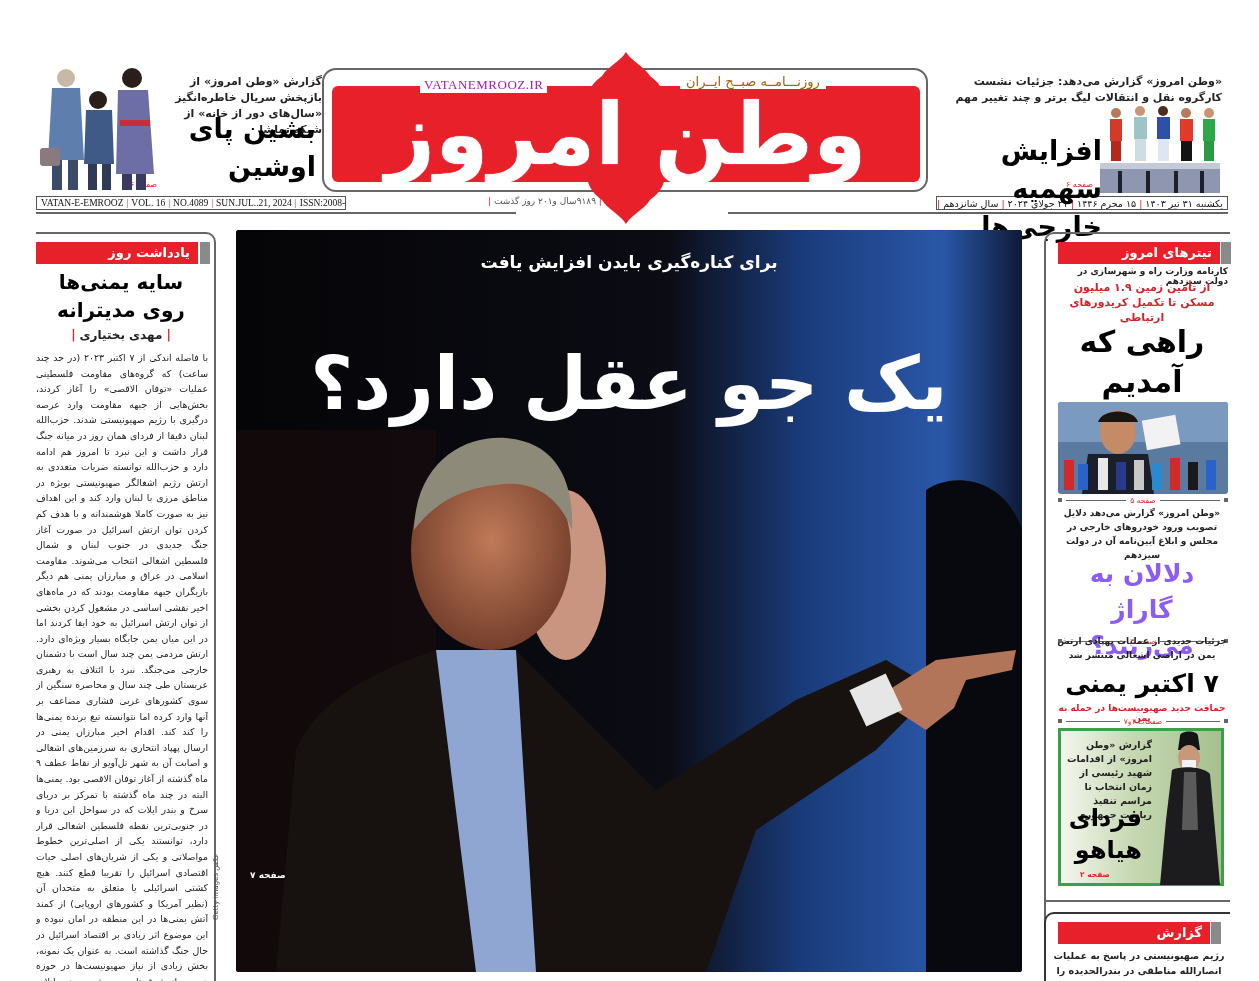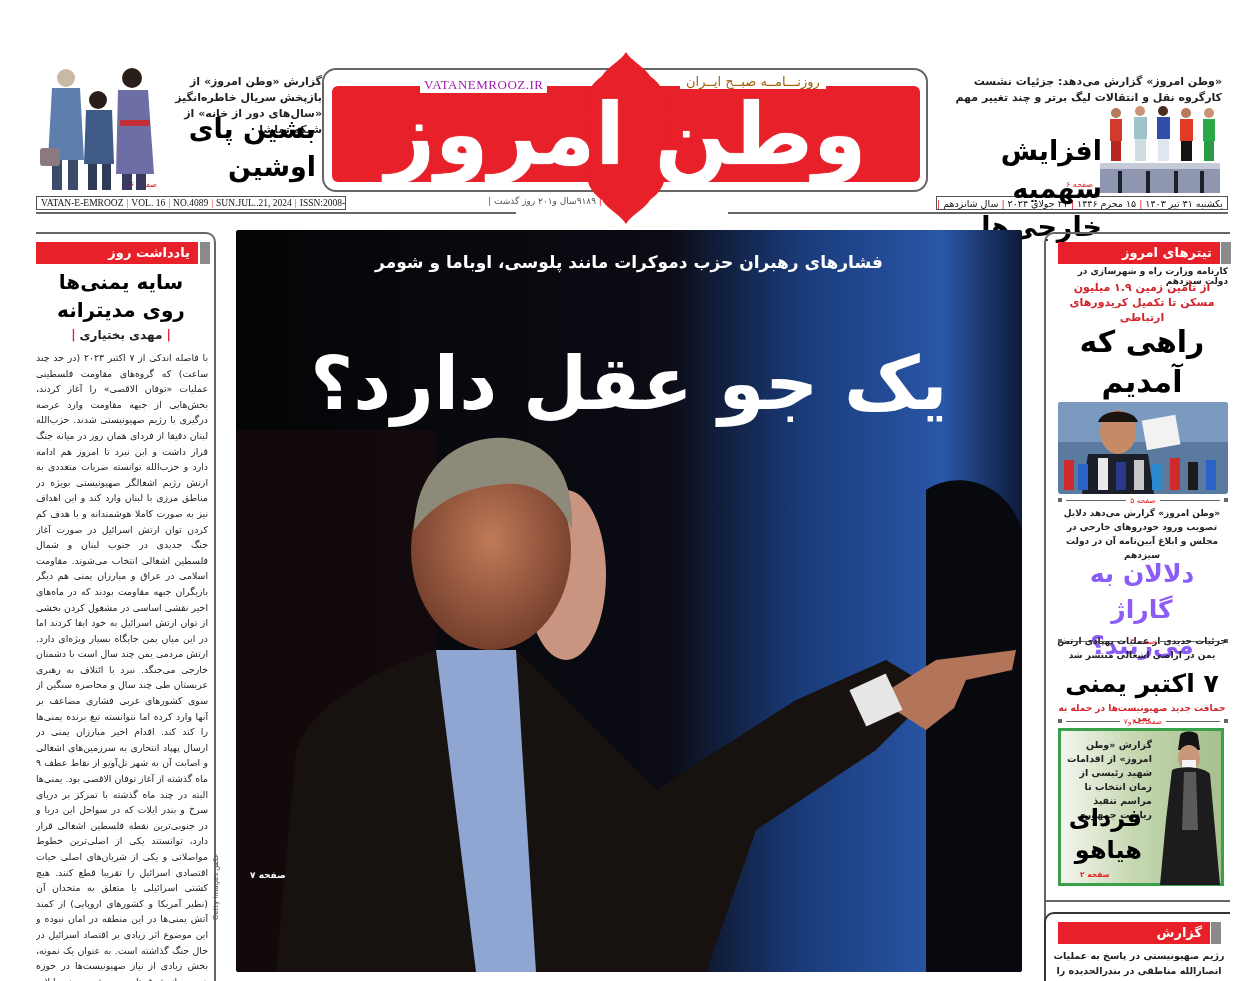--- a/index.html
+++ b/index.html
@@ -290,21 +290,21 @@
     <path d="M200 420 L280 420 L300 742 L240 742 Z" fill="#8fa6d2"></path>
 
     <ellipse cx="255" cy="320" rx="80" ry="100" fill="url(#face)"></ellipse>
     <path d="M178 300 C180 230 230 205 270 208 C320 212 338 250 336 300 C320 260 290 250 260 255 C230 258 200 270 178 300 Z" fill="#8e8a7a"></path>
 
     <path d="M640 468 L700 430 L780 420 L776 440 L730 450 L718 478 L690 500 Z" fill="#b3755a"></path>
     <rect x="620" y="450" width="40" height="40" fill="#e6e6e6" transform="rotate(-25 640 470)"></rect>
   </svg>
 </div>
 <div class="abs" id="lead-kicker">
-  <div>فشارهای رهبران حزب دموکرات مانند پلوسی، اوباما و شومر</div>
+  <div>برای کناره‌گیری بایدن افزایش یافت</div>
 </div>
 <div class="abs" id="lead-headline">یک جو عقل دارد؟</div>
 <div class="abs" id="lead-page">صفحه ۷</div>
 <div class="abs" id="photo-credit">Getty images عکس</div>
 
 <div class="abs" id="right-col-frame"></div>
 <div class="abs section-label" id="titles-label">تیترهای امروز</div>
 <div class="abs section-label-tab" id="titles-tab"></div>
 
 <div class="abs rc-text" id="rc-a-kicker">کارنامه وزارت راه و شهرسازی در دولت سیزدهم</div>

